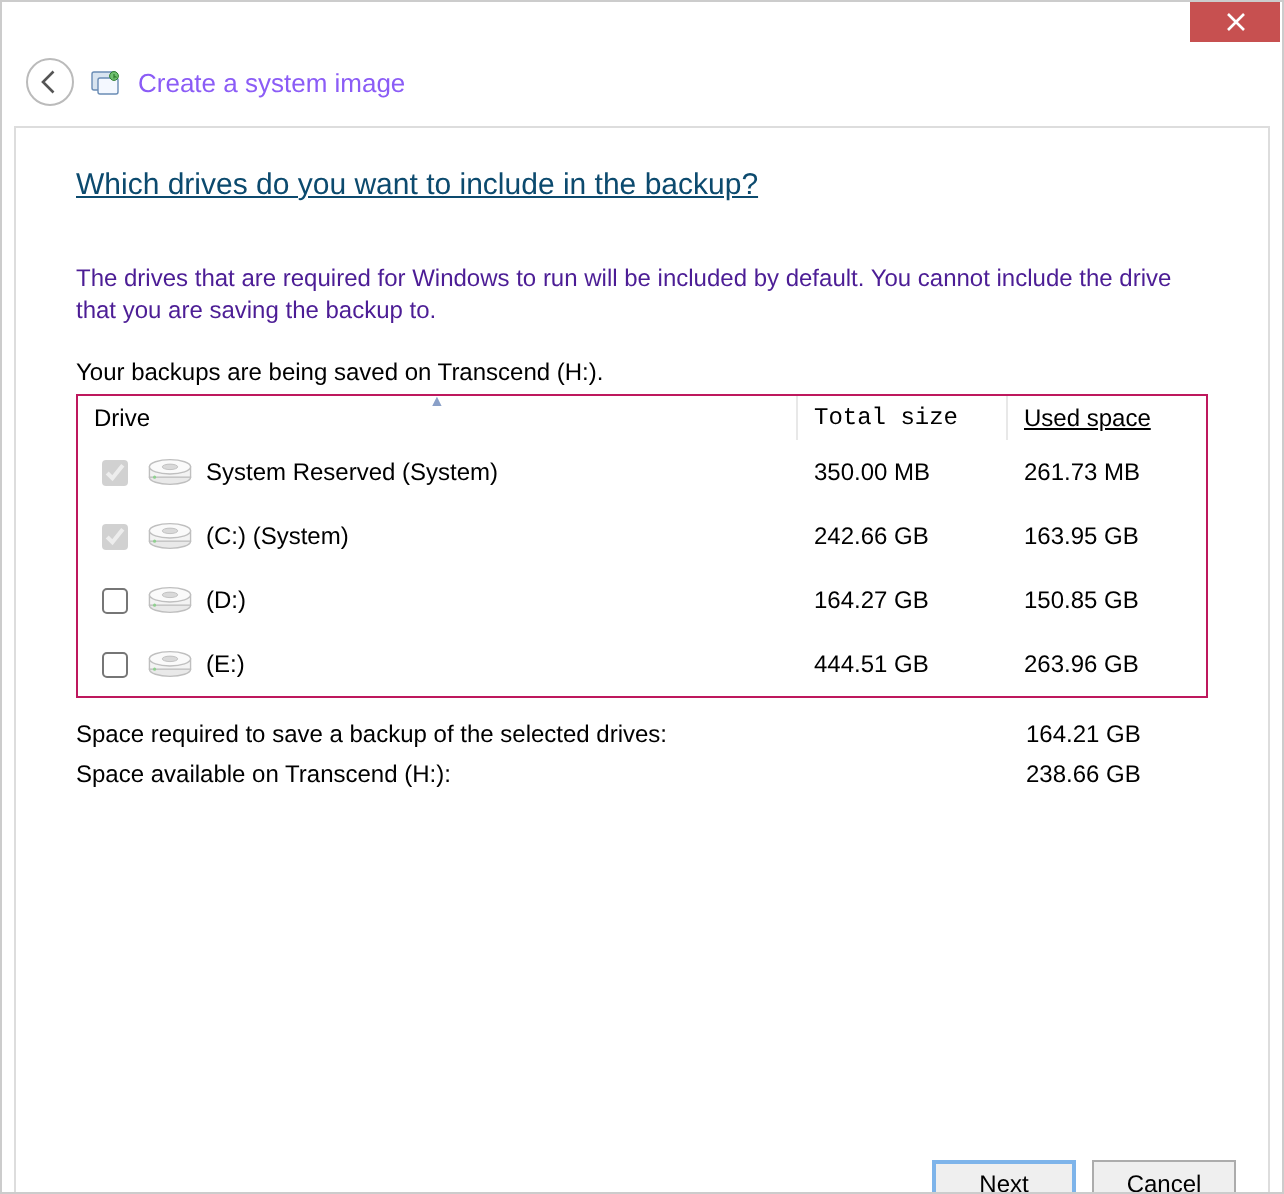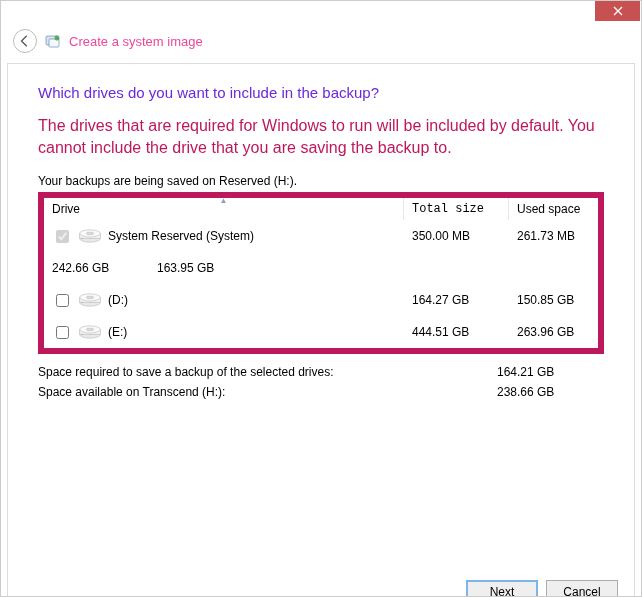--- a/index.html
+++ b/index.html
@@ -50,72 +50,73 @@
     cursor: pointer;
   }
   .back-btn svg { width: 14px; height: 14px; }
   .app-icon {
     width: 16px; height: 16px;
     display: flex; align-items:center; justify-content:center;
   }
   .app-icon svg { width: 16px; height: 16px; }
   .page-title {
     font-size: 13px;
-    color: #ec4899;
+    color: #8b5cf6;
   }
   .content-wrap {
     border: 1px solid #ddd;
     margin: 0 6px 6px 6px;
     height: 555px;
     display: flex;
     flex-direction: column;
   }
   .content {
     padding: 16px 30px 10px 30px;
     flex: 1;
     overflow: auto;
   }
   .heading {
-    color: #6d28d9;
+    color: #0c4a6e;
     font-size: 15px;
-    margin: 4px 0 14px 0;
+    margin: 4px 0 30px 0;
     font-weight: normal;
+    text-decoration: underline;
   }
   .para {
-    font-size: 16px;
-    color: #be185d;
+    font-size: 12px;
+    color: #4c1d95;
     line-height: 1.35;
     margin: 0 0 16px 0;
   }
   .saved-on {
     font-size: 12px;
     margin: 0 0 4px 0;
   }
   .table {
-    border: 6px solid #be185d;
+    border: 1px solid #be185d;
     width: 100%;
   }
   .thead {
     display: flex;
     height: 22px;
     align-items: center;
     font-size: 12px;
   }
   .thead .th {
     padding: 0 8px;
     height: 100%;
     display: flex;
     align-items: center;
     border-right: 1px solid #e8e8e8;
     position: relative;
   }
   .thead .th:last-child { border-right: 0; }
   .th-drive { flex: 0 0 360px; }
   .th-total { flex: 0 0 105px; font-family: Liberation Mono, monospace; }
-  .th-used  { flex: 1; }
+  .th-used  { flex: 1; text-decoration: underline; }
   .sort-ind {
     position: absolute;
     top: -2px;
     left: 50%;
     transform: translateX(-50%);
     color: #8aa0c8;
     font-size: 8px;
   }
   .tbody .row {
     display: flex;
@@ -139,20 +140,21 @@
     width: 24px; height: 18px;
     display: inline-flex; align-items:center; justify-content:center;
   }
   .summary {
     margin-top: 8px;
     font-size: 12px;
   }
   .summary-row {
     display: flex;
     padding: 3px 0;
+    gap: 16px;
   }
   .summary-label { flex: 0 0 440px; }
   .summary-val { flex: 1; text-align: left; margin-left: 19px; }
   .footer {
     border-top: 0;
     padding: 10px 16px 14px 0;
     display: flex;
     justify-content: flex-end;
     gap: 8px;
     background: #fff;
@@ -196,21 +198,21 @@
       <path d="M12 4 v2.2 M12 5 l1.3 0.8" stroke="#2e7d2e" stroke-width="0.6"></path>
     </svg>
   </span>
   <span class="page-title">Create a system image</span>
 </div>
 
 <div class="content-wrap">
   <div class="content">
     <h1 class="heading">Which drives do you want to include in the backup?</h1>
     <p class="para">The drives that are required for Windows to run will be included by default. You cannot include the drive that you are saving the backup to.</p>
-    <p class="saved-on">Your backups are being saved on Reserved (H:).</p>
+    <p class="saved-on">Your backups are being saved on Transcend (H:).</p>
 
     <div class="table">
       <div class="thead">
         <div class="th th-drive">
           <span>Drive</span>
           <span class="sort-ind">▲</span>
         </div>
         <div class="th th-total">
           <span>Total size</span>
         </div>
@@ -230,20 +232,33 @@
                   <ellipse cx="14" cy="6" rx="4.5" ry="1.6" fill="#d9d9d9" stroke="#bbb" stroke-width="0.5"></ellipse>
                   <circle cx="5" cy="12" r="0.9" fill="#8fd08f"></circle>
                 </svg>
               </span>
               <span>System Reserved (System)</span>
             </div>
             <div class="cell-total">350.00 MB</div>
             <div class="cell-used">261.73 MB</div>
           </div>
           <div class="row">
+            <div class="cell-drive">
+              <input type="checkbox" class="chk" disabled="" checked="" style="">
+              <span class="drive-icon">
+                <svg viewBox="0 0 28 18" width="26" height="16">
+                  <ellipse cx="14" cy="12" rx="12" ry="4.2" fill="#e9e9e9" stroke="#bfbfbf" stroke-width="0.8"></ellipse>
+                  <rect x="2" y="6" width="24" height="6" fill="#f3f3f3" stroke="#bfbfbf" stroke-width="0.8"></rect>
+                  <ellipse cx="14" cy="6" rx="12" ry="4.2" fill="#fafafa" stroke="#bfbfbf" stroke-width="0.8"></ellipse>
+                  <ellipse cx="14" cy="6" rx="4.5" ry="1.6" fill="#d9d9d9" stroke="#bbb" stroke-width="0.5"></ellipse>
+                  <circle cx="5" cy="12" r="0.9" fill="#8fd08f"></circle>
+                </svg>
+              </span>
+              <span>(C:) (System)</span>
+            </div>
             <div class="cell-total">242.66 GB</div>
             <div class="cell-used">163.95 GB</div>
           </div>
           <div class="row">
             <div class="cell-drive">
               <input type="checkbox" class="chk" style="">
               <span class="drive-icon">
                 <svg viewBox="0 0 28 18" width="26" height="16">
                   <ellipse cx="14" cy="12" rx="12" ry="4.2" fill="#e9e9e9" stroke="#bfbfbf" stroke-width="0.8"></ellipse>
                   <rect x="2" y="6" width="24" height="6" fill="#f3f3f3" stroke="#bfbfbf" stroke-width="0.8"></rect>

